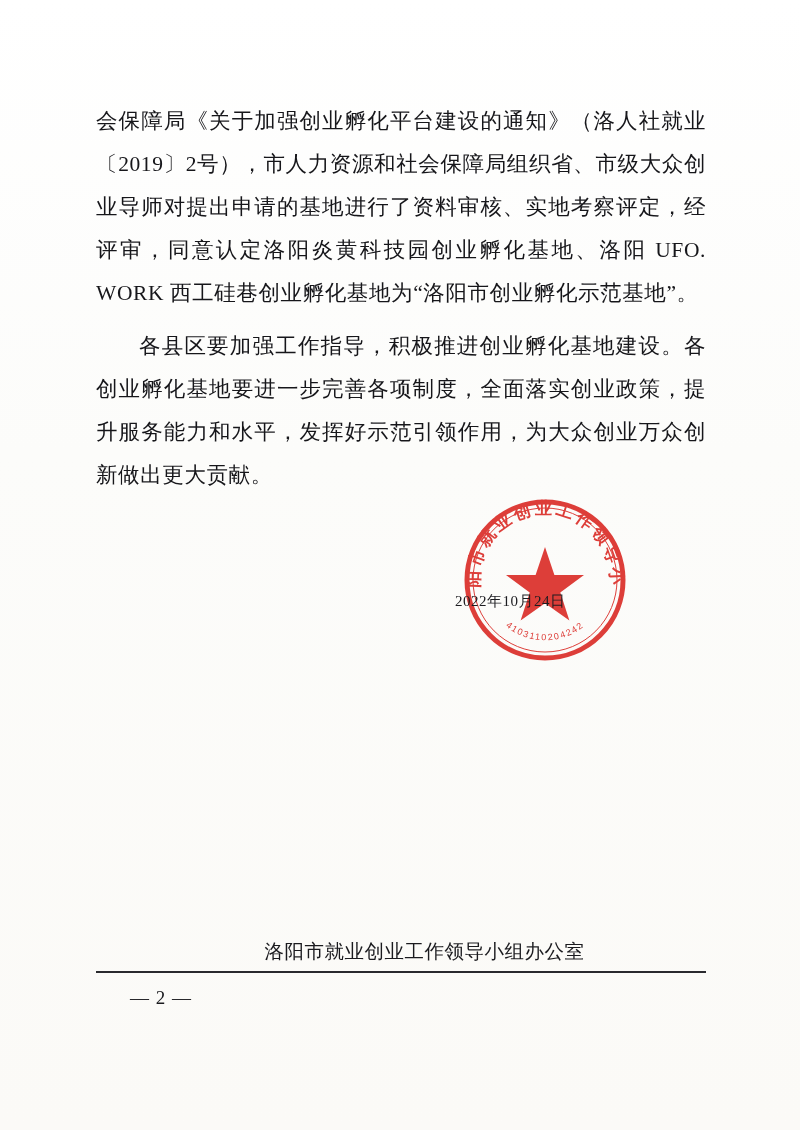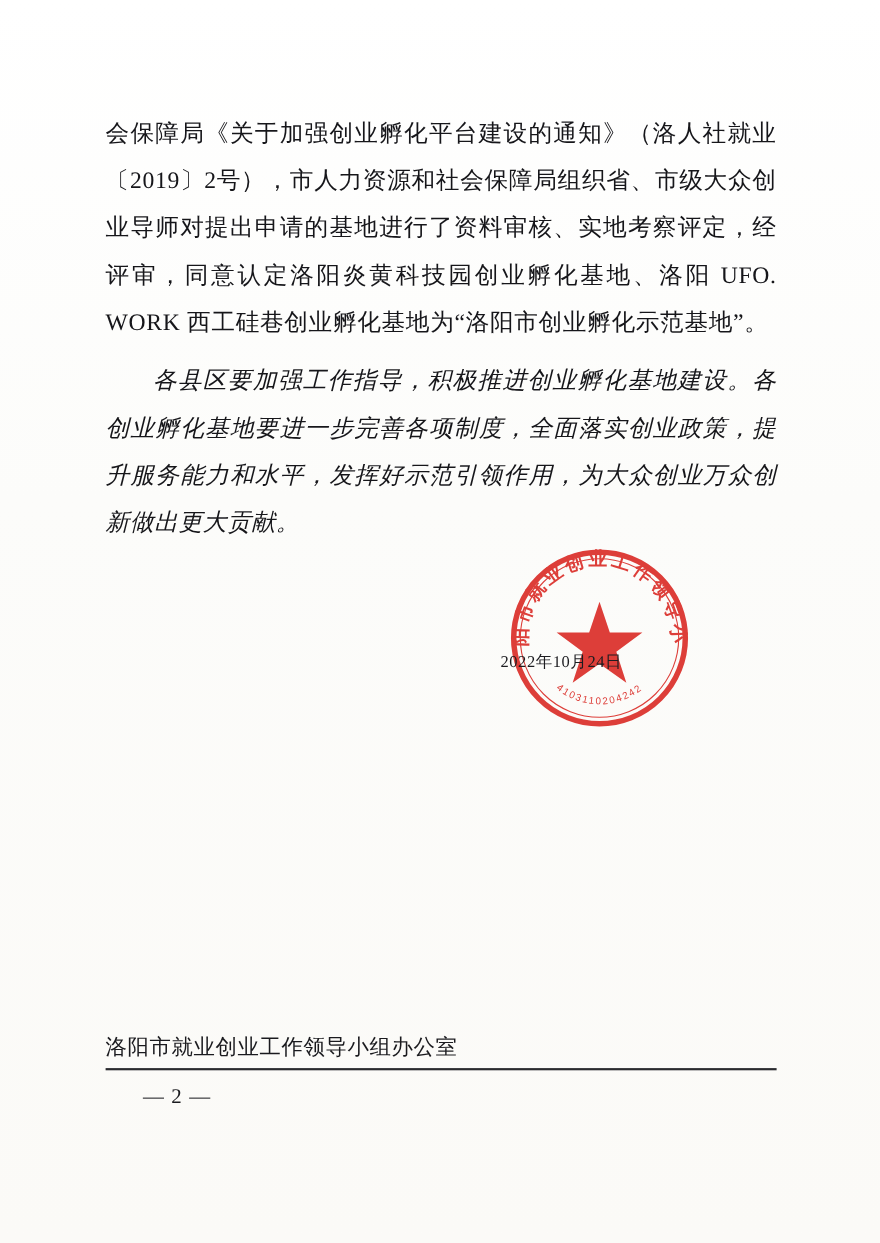--- a/index.html
+++ b/index.html
@@ -39,21 +39,20 @@
     font-size: 21.5px;
     line-height: 43px;
     letter-spacing: 0.6px;
     text-align: justify;
     text-justify: inter-ideograph;
     color: #16161a;
   }
   p.indent {
     text-indent: 2em;
     margin-top: 10px;
-    font-style: italic;
   }
   .seal-wrap {
     position: absolute;
     left: 455px;
     top: 490px;
     width: 200px;
     height: 200px;
     pointer-events: none;
   }
   .seal {
@@ -73,26 +72,27 @@
     white-space: nowrap;
   }
   .footer {
     position: absolute;
     left: 96px;
     top: 938px;
     width: 610px;
   }
   .footer-row {
     display: flex;
-    justify-content: space-between;
+    justify-content: center;
     align-items: flex-end;
     font-size: 19.5px;
     letter-spacing: 0.5px;
     color: #1a1a1e;
     padding-bottom: 6px;
+    margin-left: 47px;
   }
   .footer-rule {
     height: 1.5px;
     background: #2a2a2e;
     width: 100%;
   }
   .page-number {
     margin-top: 14px;
     font-size: 19px;
     letter-spacing: 1px;

